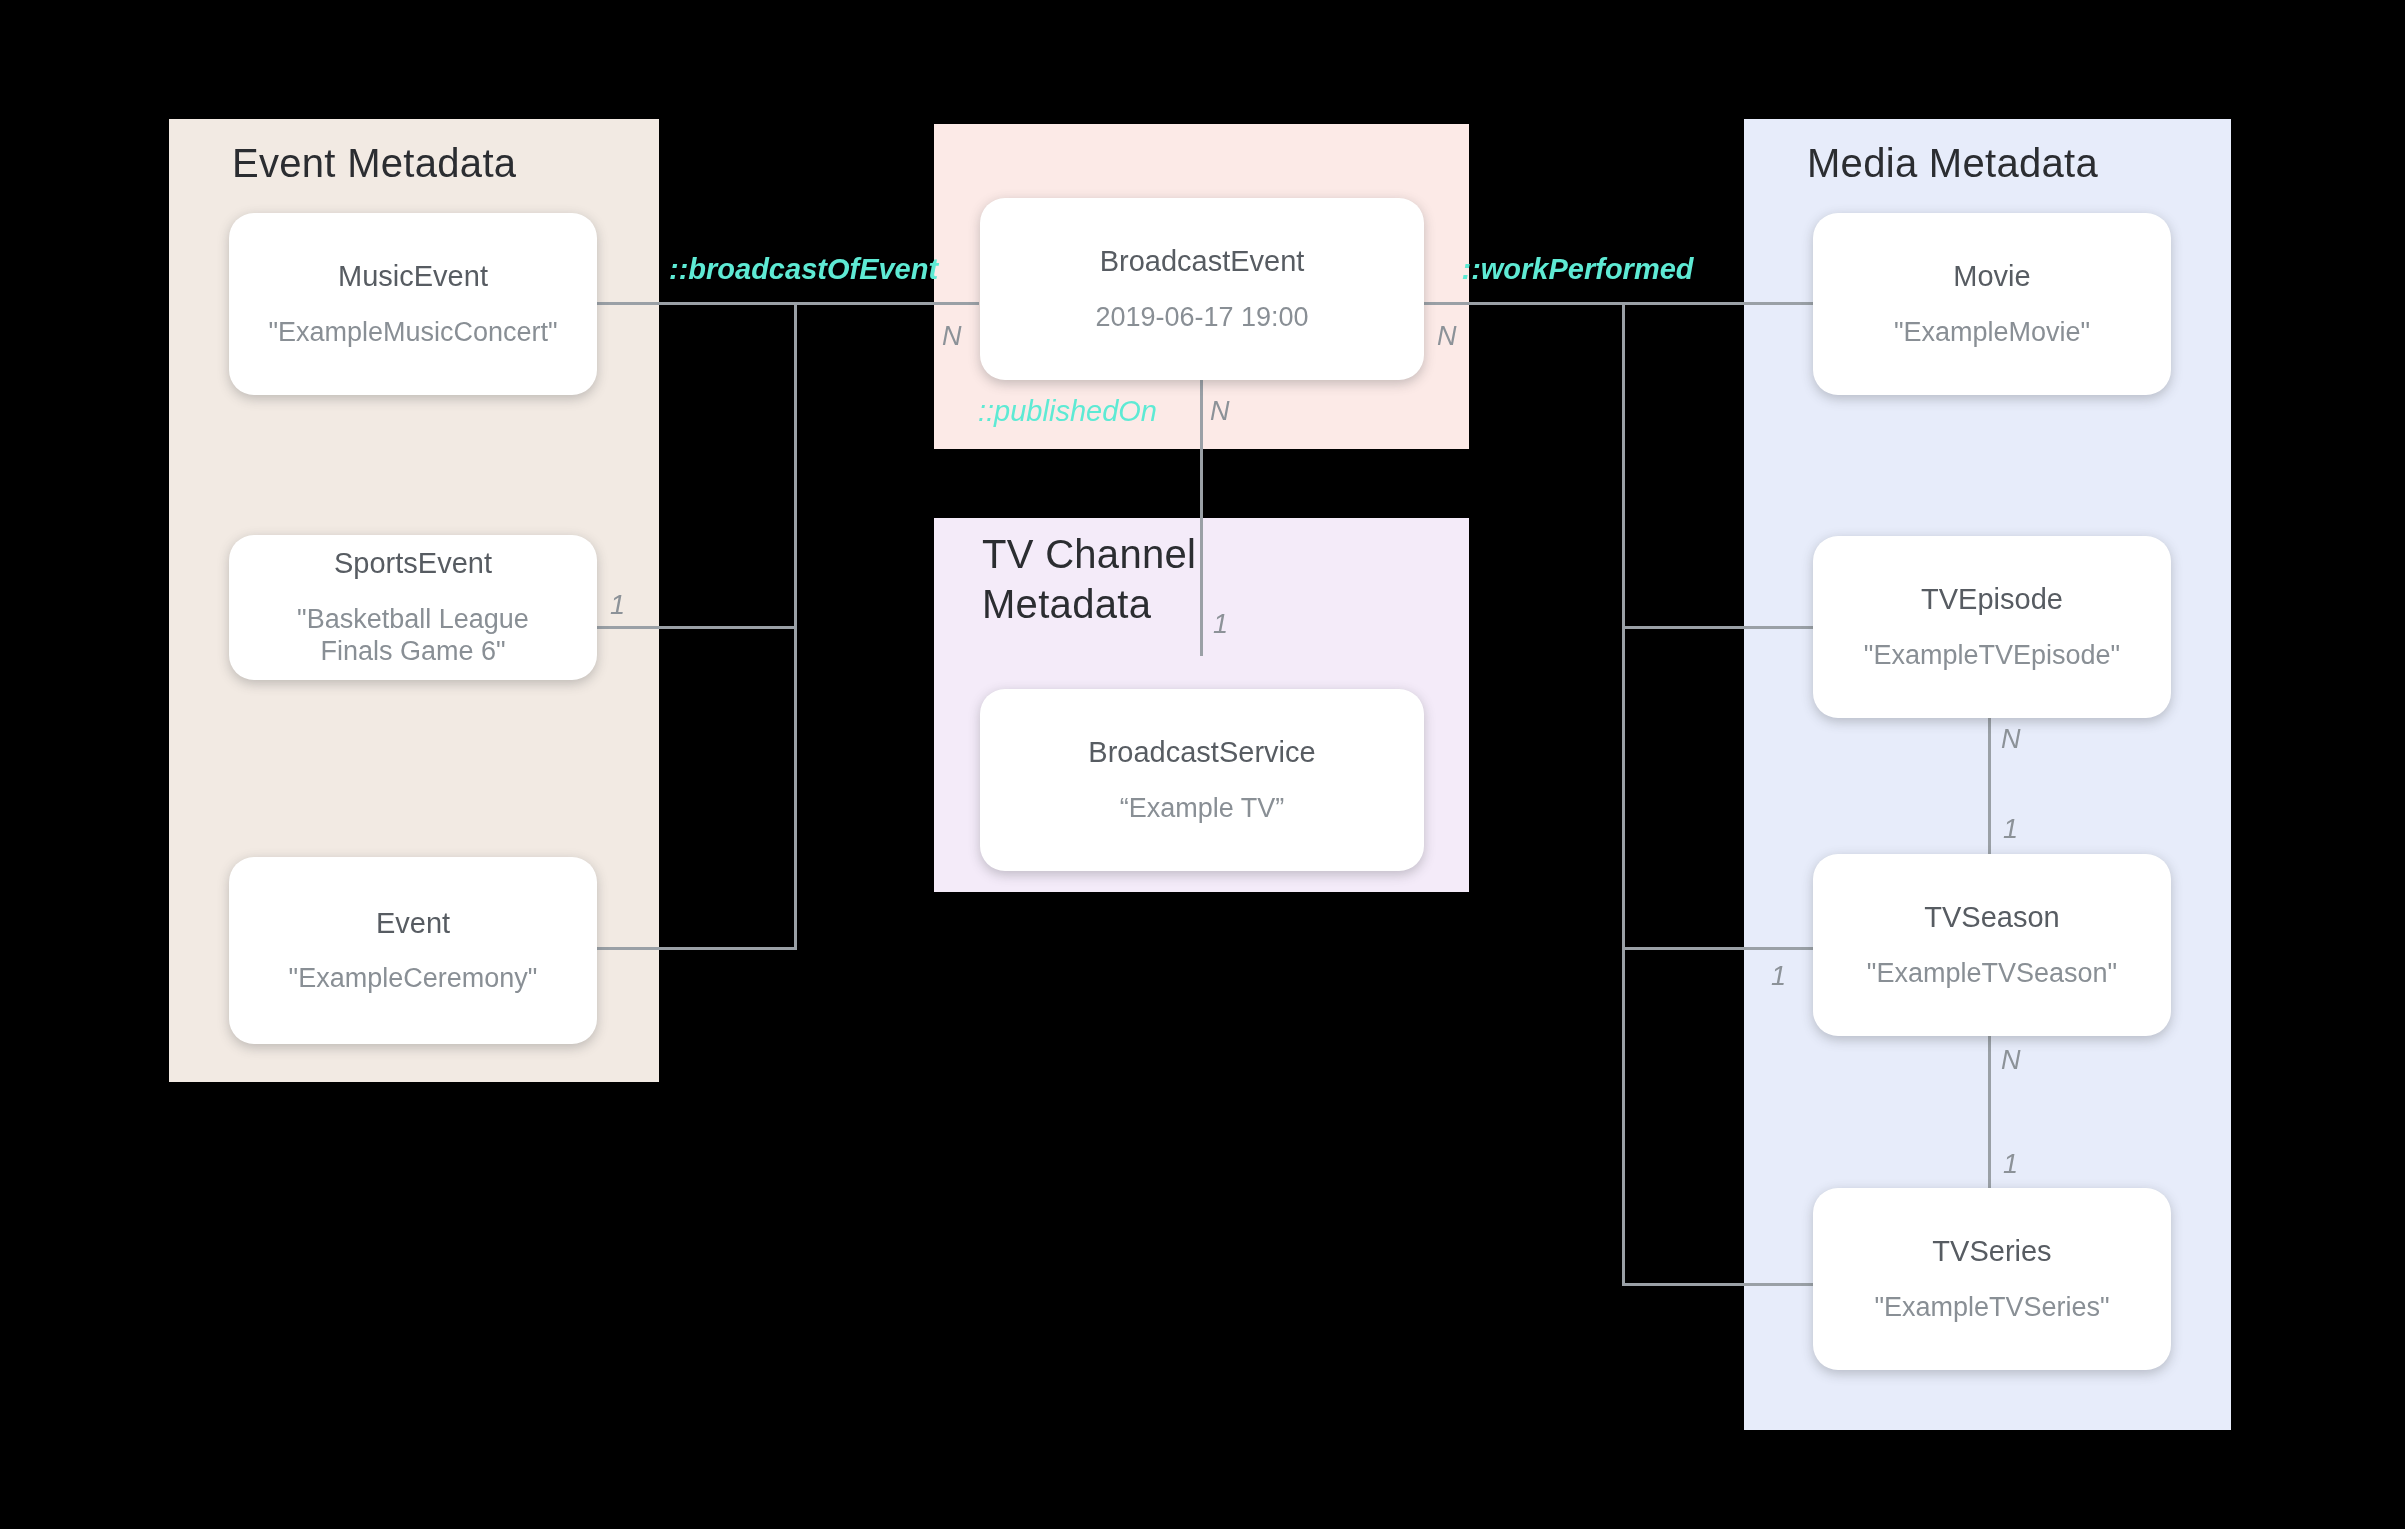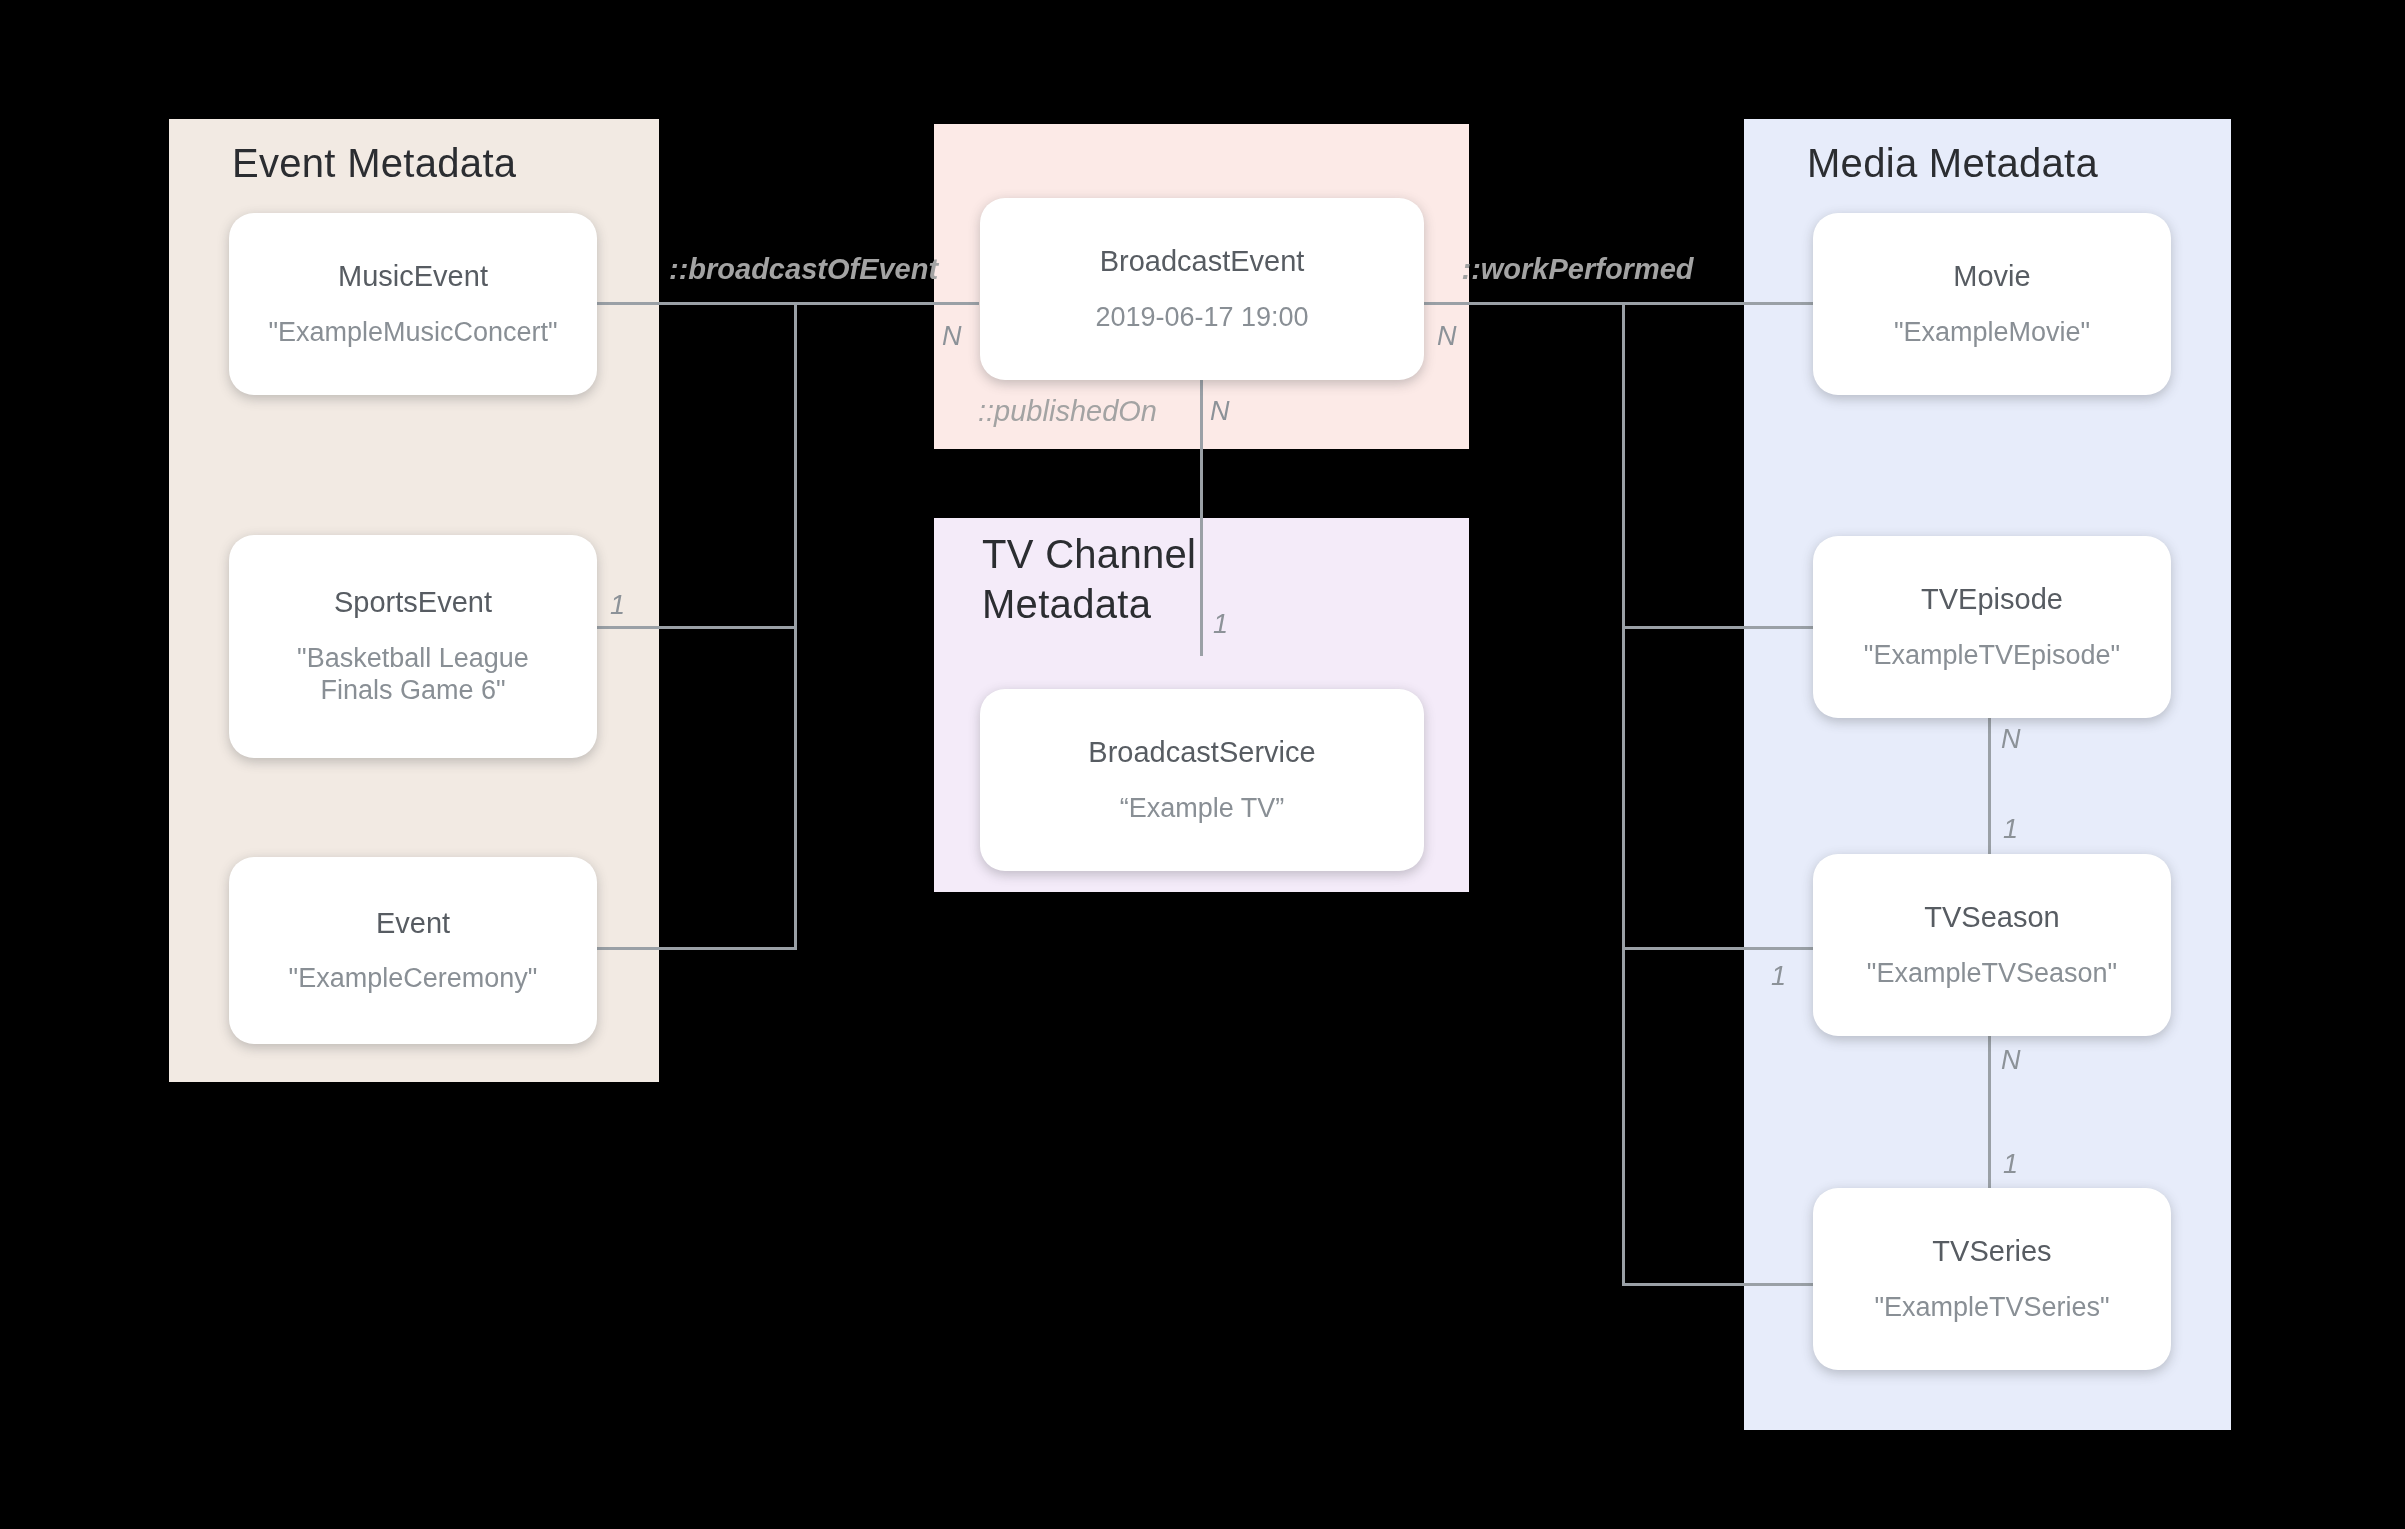--- a/index.html
+++ b/index.html
@@ -53,41 +53,41 @@
     line-height: 32.5px;
     color: #575c62;
   }
   .node-subtitle {
     font-size: 27px;
     line-height: 32.5px;
     color: #898f95;
   }
 
   .n-music   { left: 229px;  top: 213px; width: 368px; height: 182px; }
-  .n-sports  { left: 229px;  top: 535px; width: 368px; height: 223px; }
+  .n-sports  { left: 229px;  top: 535px; width: 368px; height: 145px; }
   .n-event   { left: 229px;  top: 857px; width: 368px; height: 187px; }
   .n-bevent  { left: 980px; top: 198px; width: 444px; height: 182px; }
   .n-bservice{ left: 980px; top: 689px; width: 444px; height: 182px; }
   .n-movie   { left: 1813px; top: 213px; width: 358px; height: 182px; }
   .n-episode { left: 1813px; top: 536px; width: 358px; height: 182px; }
   .n-season  { left: 1813px; top: 854px; width: 358px; height: 182px; }
   .n-series  { left: 1813px; top: 1188px; width: 358px; height: 182px; }
 
   .h-line, .v-line {
     position: absolute;
     background: #9aa0a6;
   }
   .h-line { height: 2.9px; }
   .v-line { width: 2.9px; }
 
   .edge-label {
     position: absolute;
     font-size: 29px;
     font-style: italic;
-    color: #a3a3a3;
+    color: #5eead4;
   }
   .edge-label.bold { font-weight: bold; }
 
   .card {
     position: absolute;
     font-size: 27px;
     font-style: italic;
     color: #8c9298;
   }
 </style>

